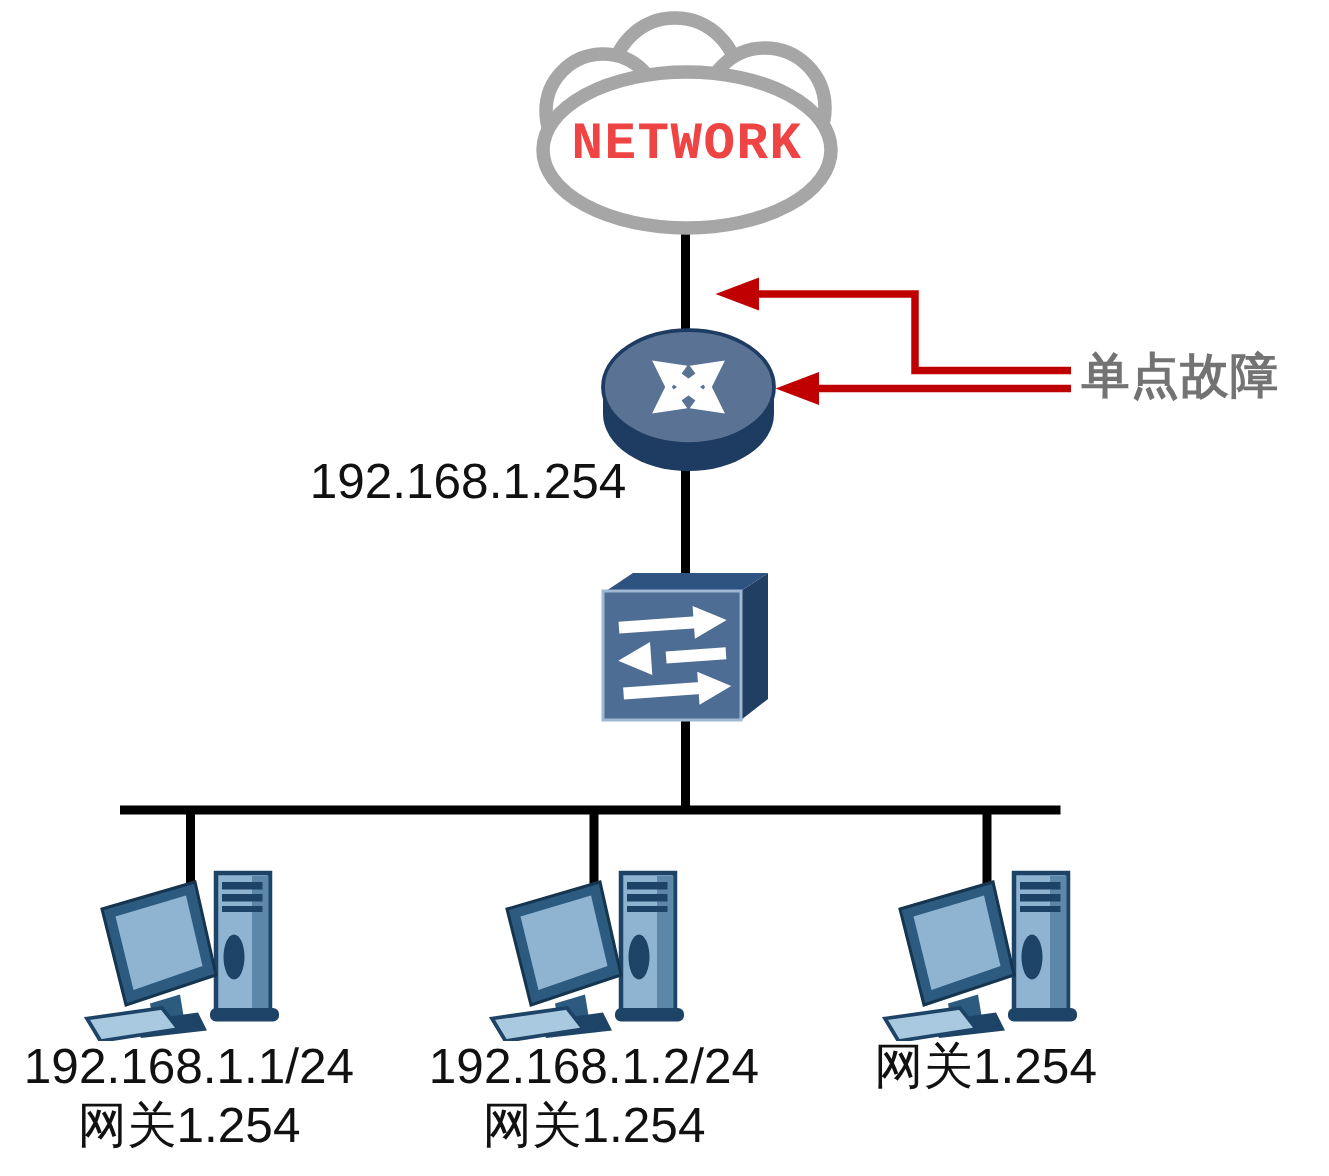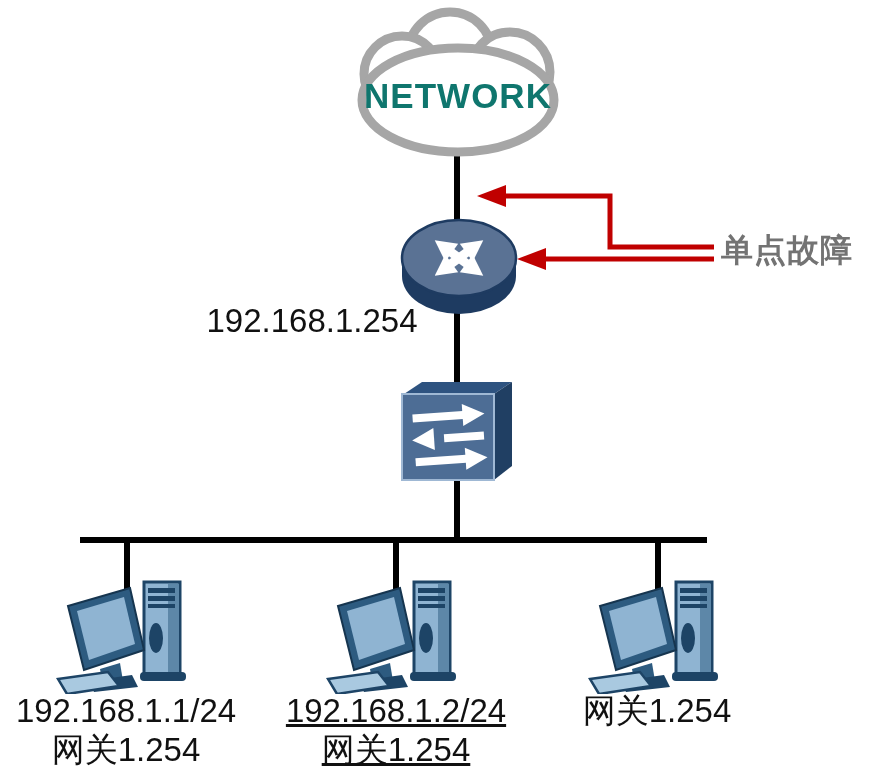--- a/index.html
+++ b/index.html
@@ -4,34 +4,34 @@
 <style>
   html,body{margin:0;padding:0;background:#fff;}
   #stage{
     position:relative;width:886px;height:784px;background:#ffffff;
     font-family:"Liberation Sans","DejaVu Sans",sans-serif;overflow:hidden;
   }
   .abs{position:absolute;}
   .label{color:#111;white-space:nowrap;}
   #network-label{
     left:346px;top:76px;width:224px;text-align:center;
-    font-size:35px;font-weight:bold;color:#0f766e;letter-spacing:1px;
+    font-size:35px;font-weight:bold;color:#ef4444;letter-spacing:1px;font-family:Liberation Mono, monospace;
   }
   #router-ip-label{
     left:180px;top:302px;width:264px;text-align:center;font-size:33px;
   }
   #fault-label{
     left:721px;top:229px;font-size:32px;font-weight:bold;color:#737373;
     letter-spacing:1px;
   }
   .host-label{
     top:691px;width:268px;text-align:center;font-size:33px;line-height:39px;
   }
   #host-label-0{left:-8px;}
-  #host-label-1{left:262px;text-decoration:underline;}
+  #host-label-1{left:262px;}
   #host-label-2{left:523px;}
   svg{display:block;}
 </style>
 </head>
 <body>
 
 <div id="stage">
 
   <svg class="abs" style="left:0;top:0;" width="886" height="784" viewBox="0 0 886 784">
 

